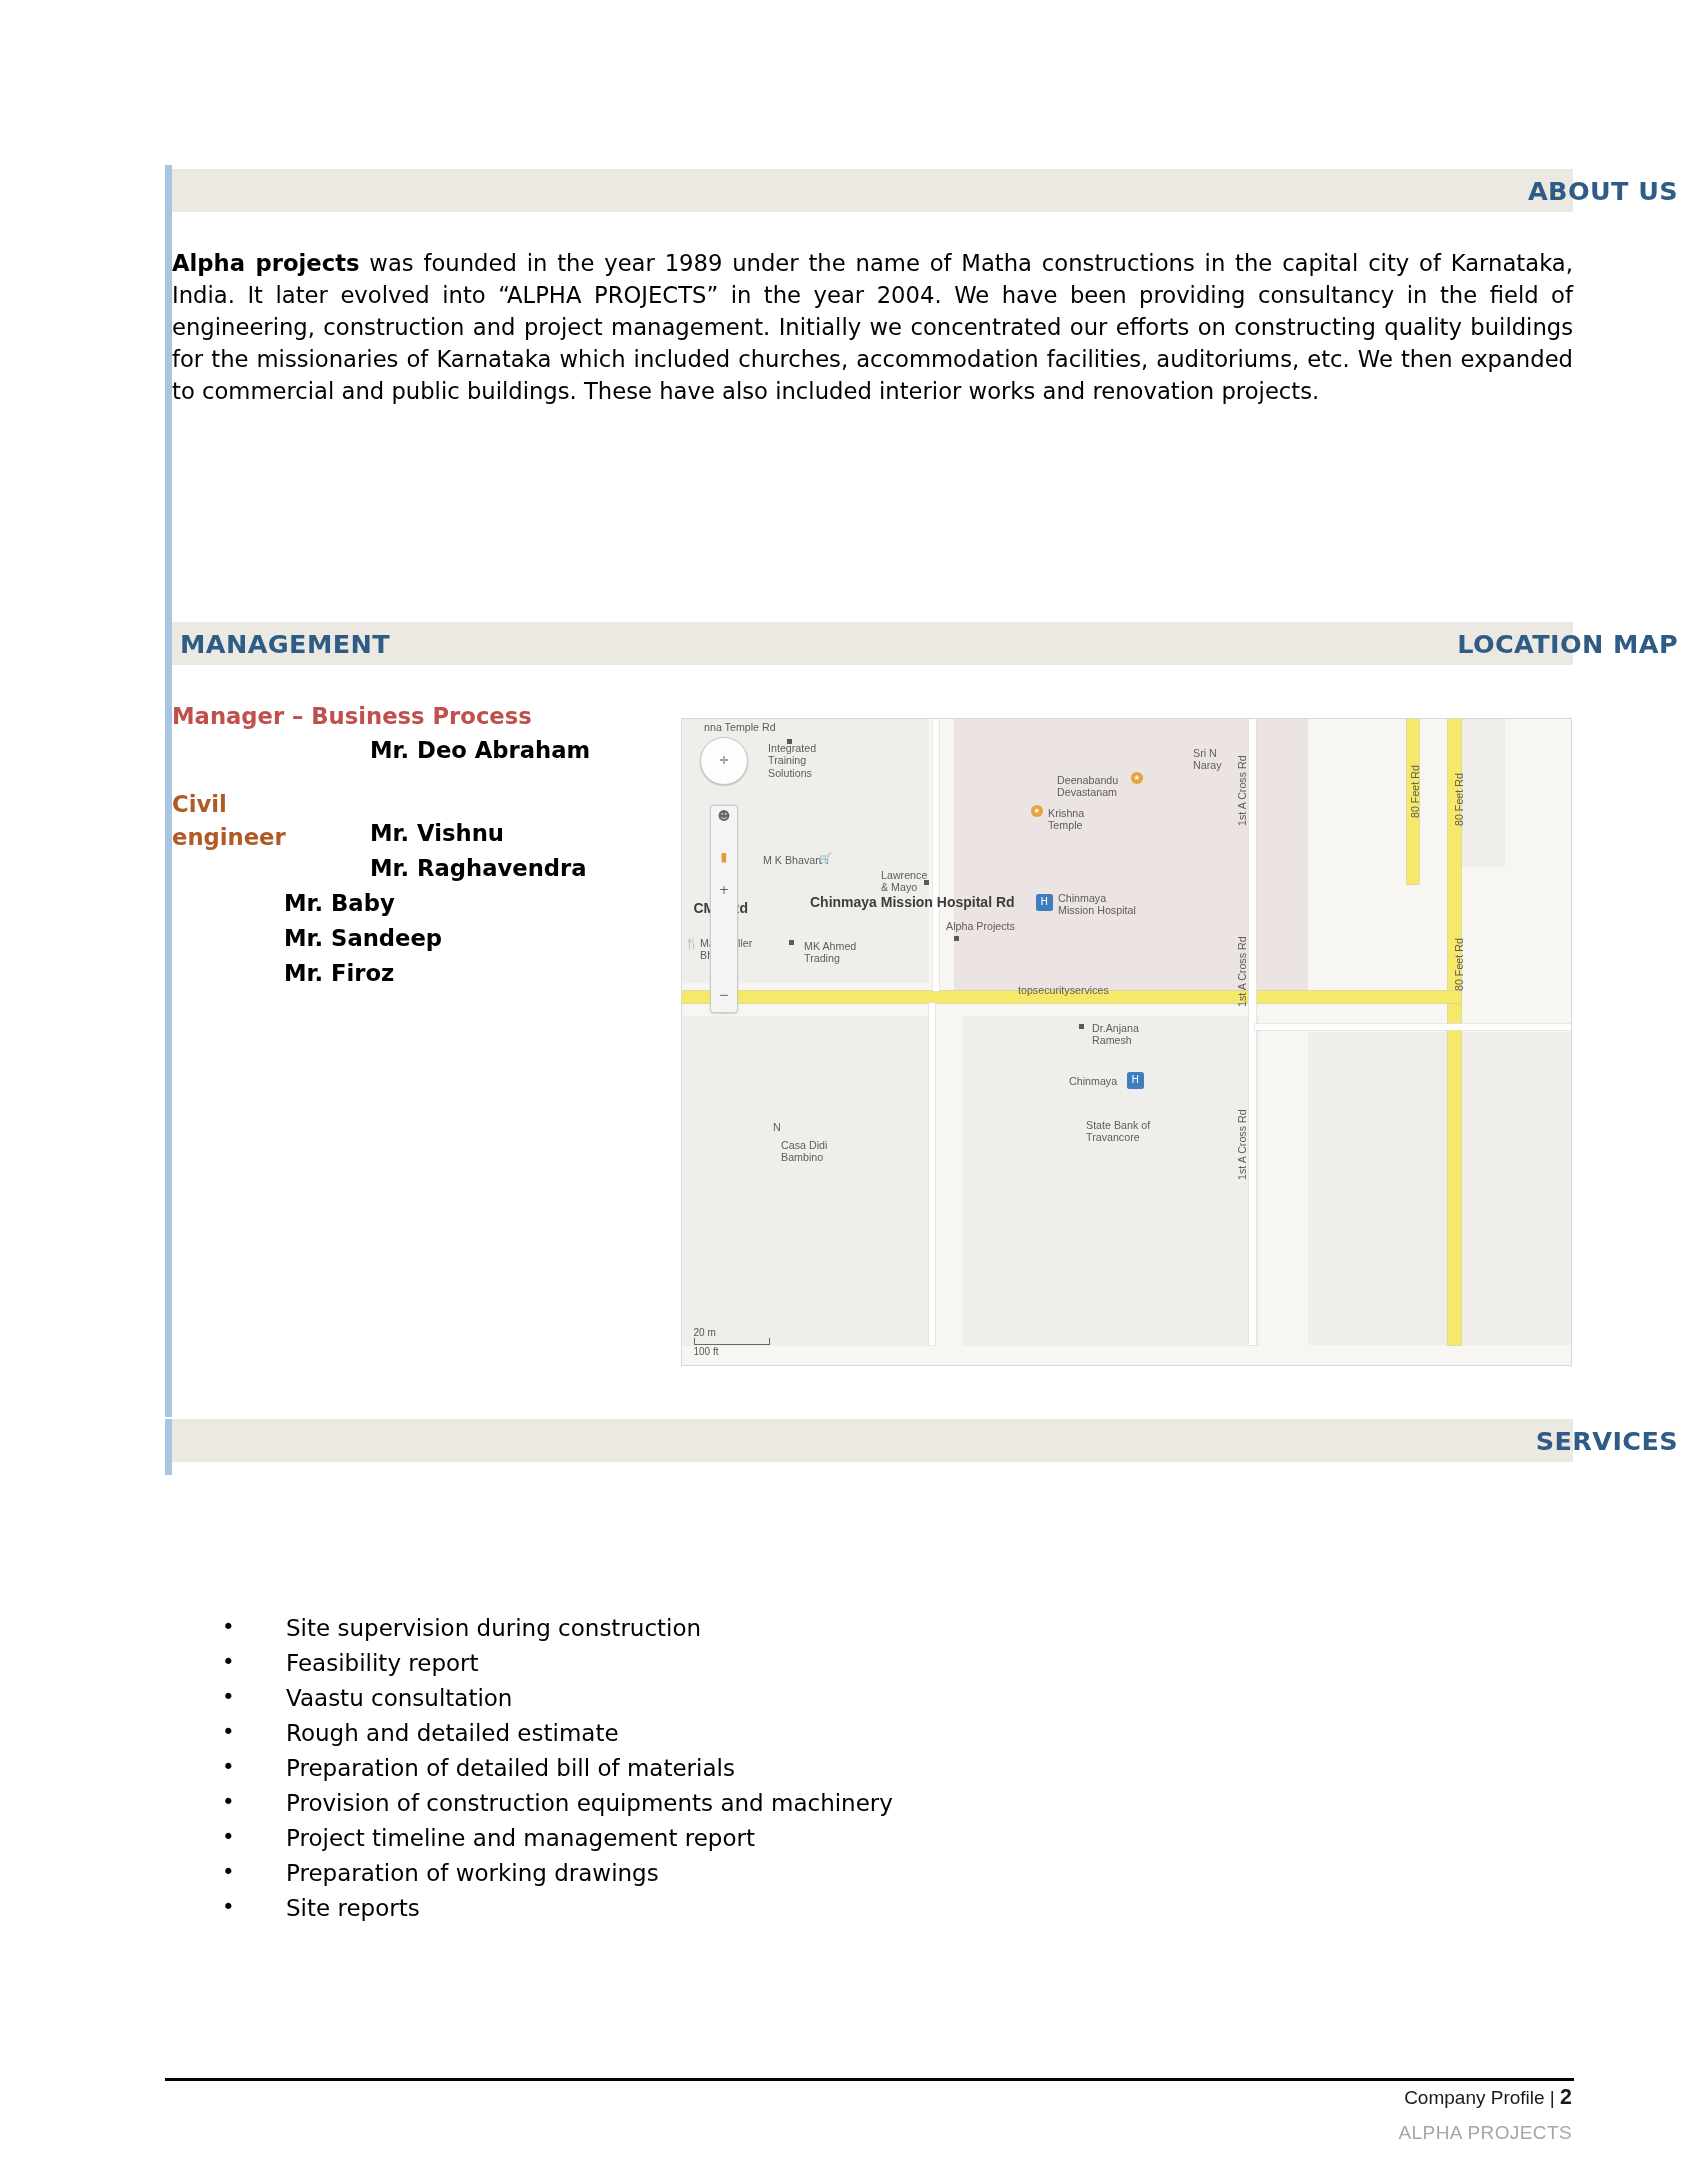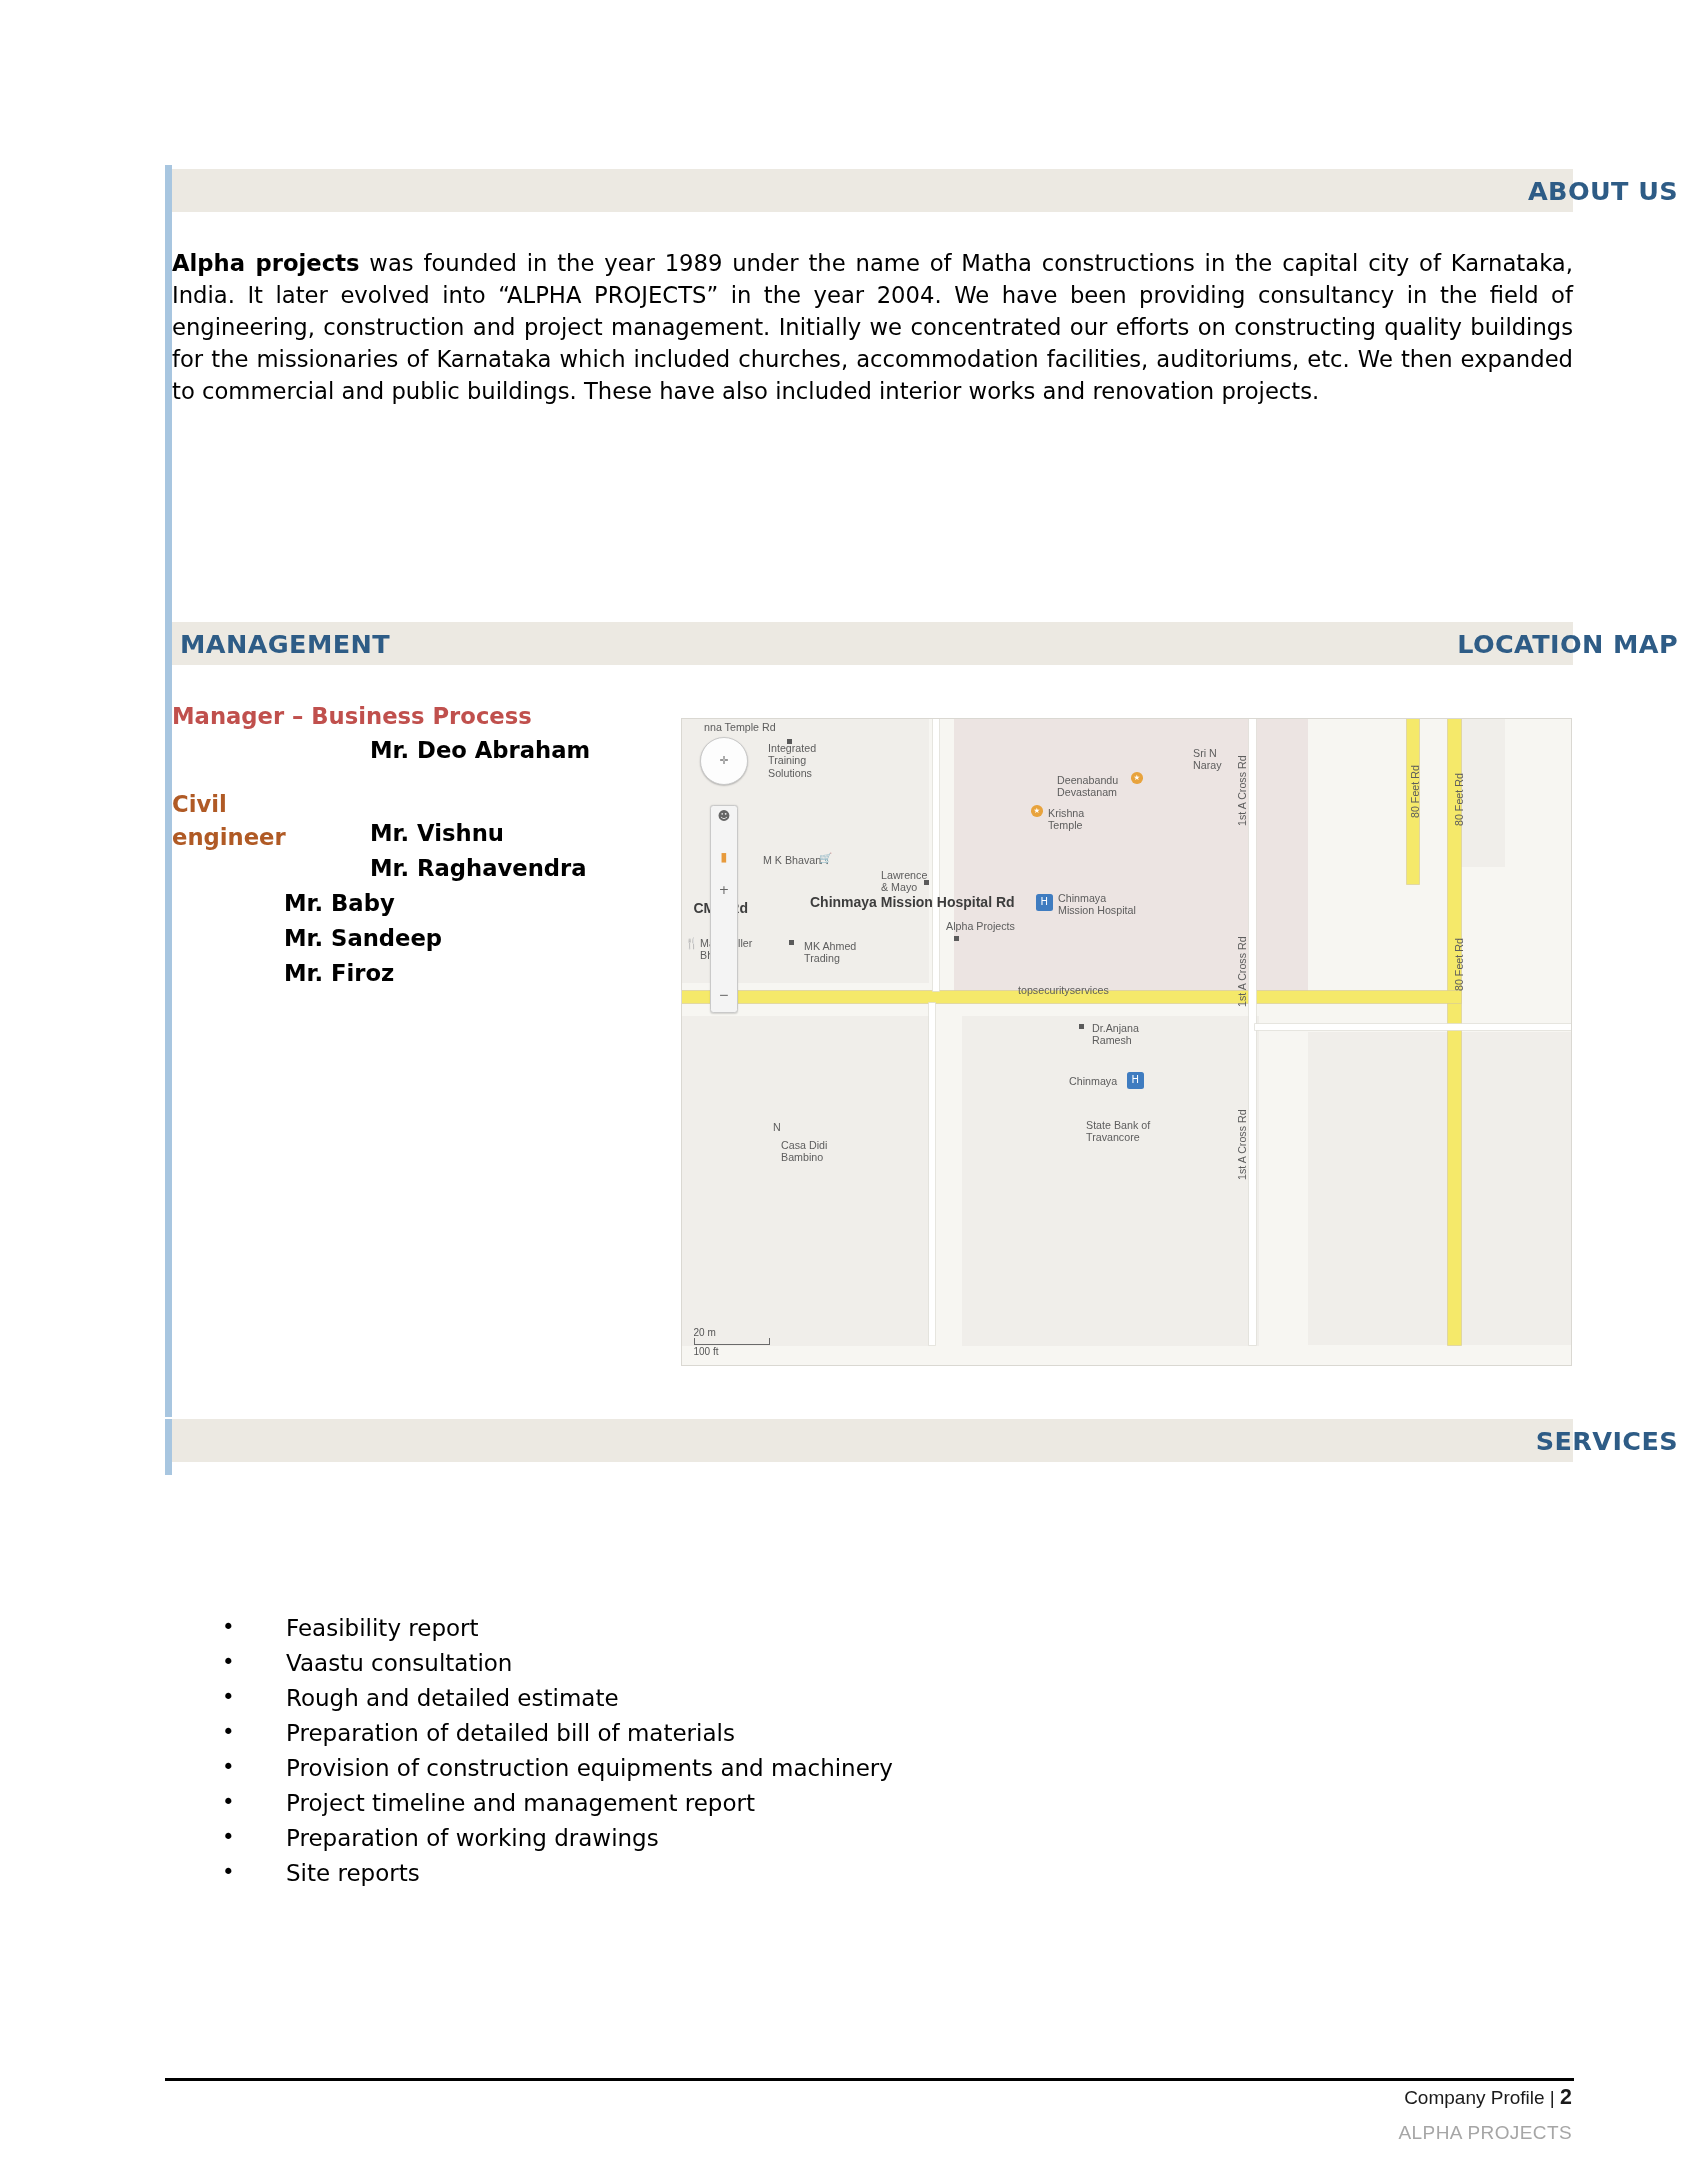--- a/index.html
+++ b/index.html
@@ -361,20 +361,21 @@
       <div class="bar"></div>
       <span>100 ft</span>
     </div>
   </div>
 
   <div class="band" id="serv-band"></div>
   <div class="band-title" id="serv-title">SERVICES</div>
 
 
   <ul class="serv-list">
+    <li>Site supervision during construction</li>
     <li>Feasibility report</li>
     <li>Vaastu consultation</li>
     <li>Rough and detailed estimate</li>
     <li>Preparation of detailed bill of materials</li>
     <li>Provision of construction equipments and machinery</li>
     <li>Project timeline and management report</li>
     <li>Preparation of working drawings</li>
     <li>Site reports</li>
   </ul>
 

